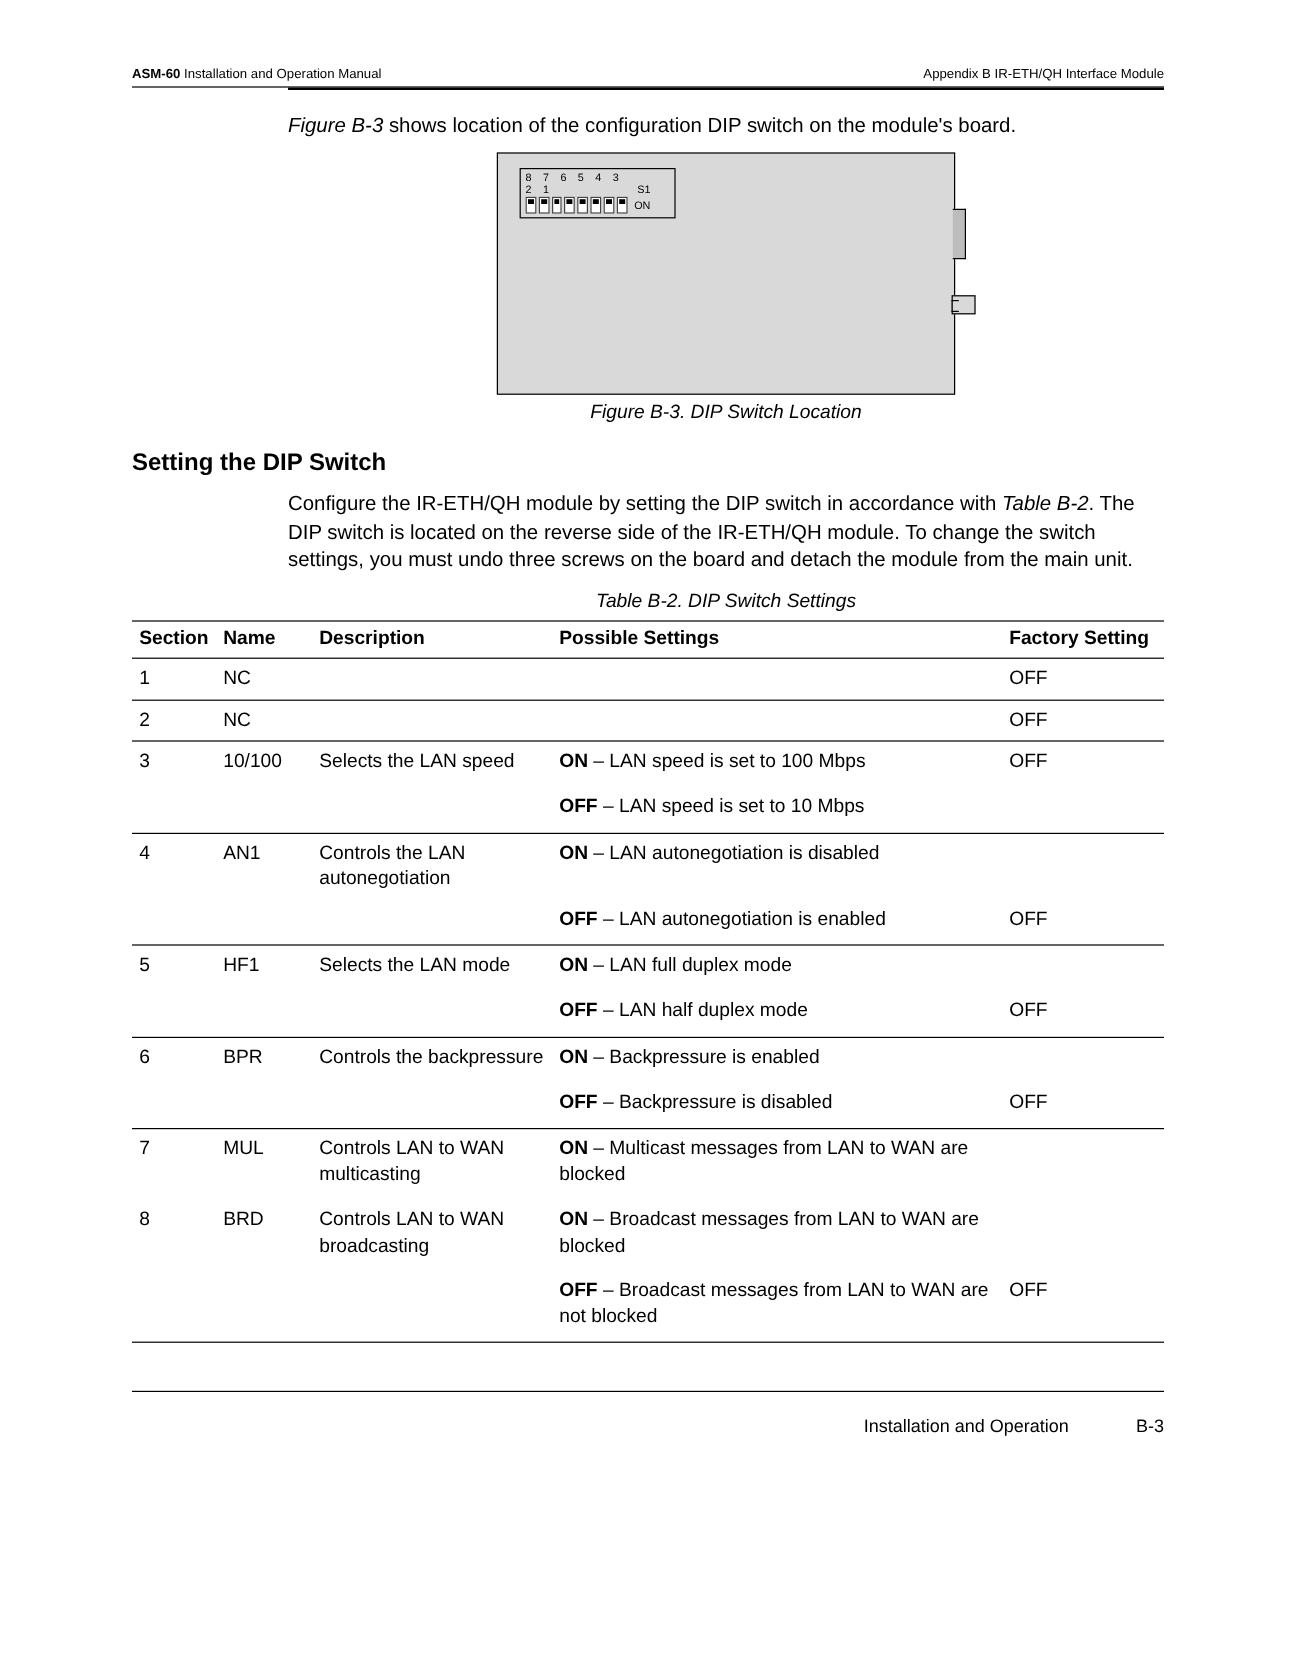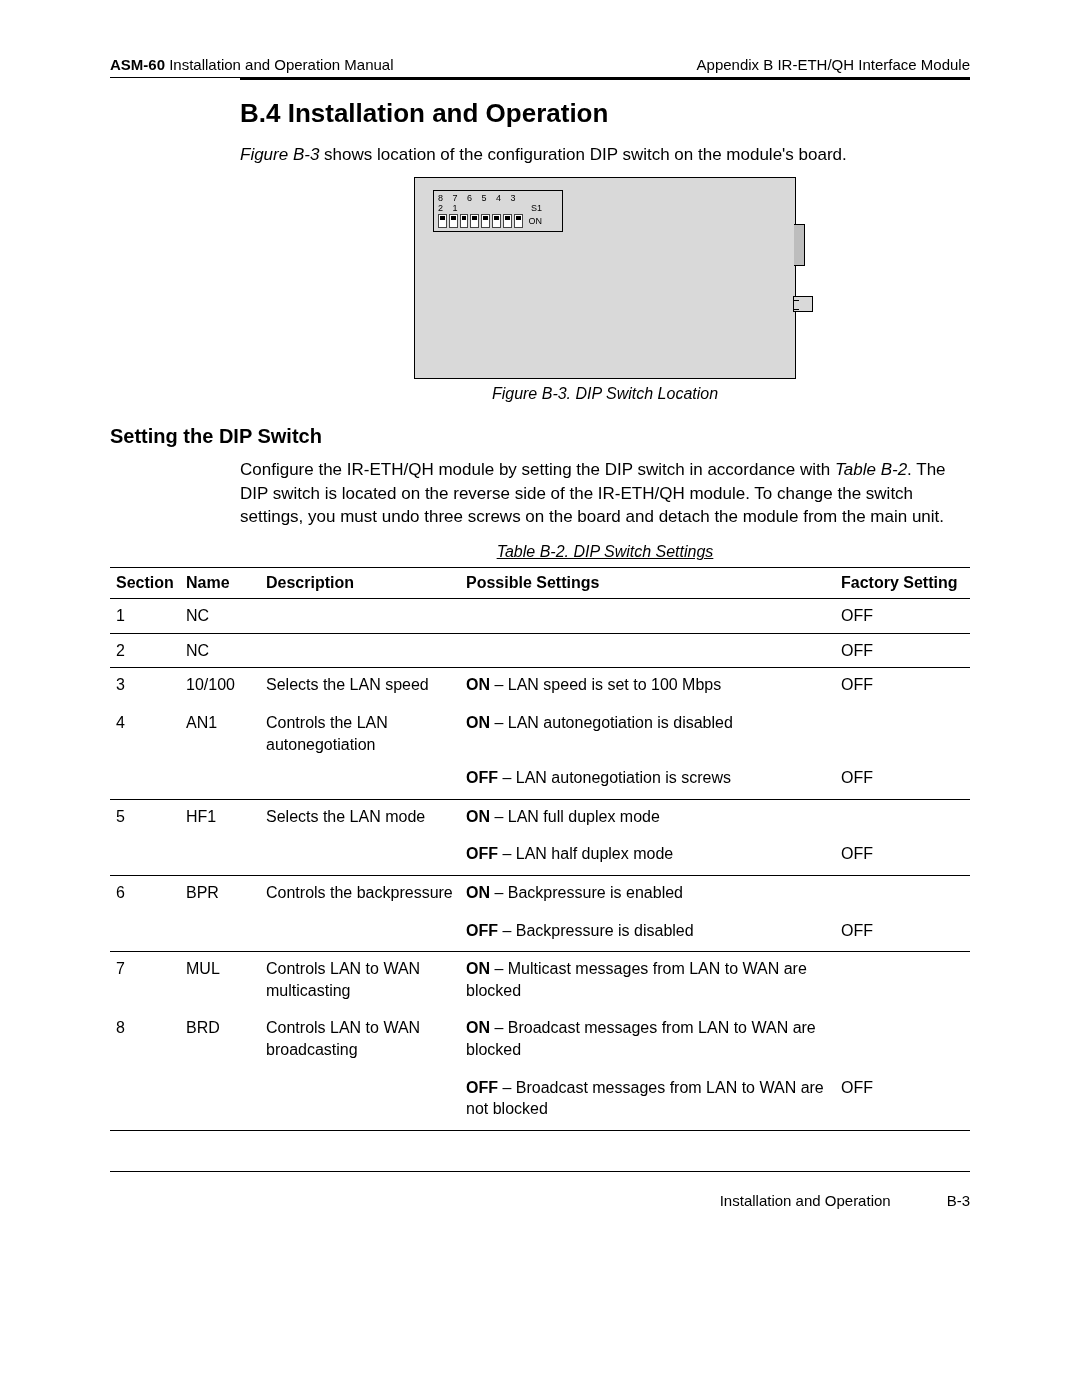--- a/index.html
+++ b/index.html
@@ -13,21 +13,21 @@
     width: 1080px;
     min-height: 1397px;
     margin: 0 auto;
     padding: 56px 110px 40px 110px;
     box-sizing: border-box;
     position: relative;
   }
   .hdr {
     display: flex;
     justify-content: space-between;
-    font-size: 15px;
+    font-size: 11px;
     padding-bottom: 4px;
   }
   .hdr-left b { font-weight: 700; }
   .rule-thick {
     border-bottom: 2.5px solid #000;
     margin-top: 0;
     margin-left: 130px;
     margin-bottom: 18px;
   }
   .content-col { margin-left: 130px; }
@@ -110,21 +110,21 @@
     background:#d9d9d9;
     border:1px solid #000;
     border-right:none;
   }
   .fig-cap, .tab-cap {
     text-align: center;
     font-style: italic;
     font-size: 16px;
     margin: 6px 0 22px 0;
   }
-  .tab-cap { margin: 6px 0 6px 0; text-decoration: underline; }
+  .tab-cap { margin: 6px 0 6px 0; }
   h3.sub {
     font-size: 20px;
     font-weight: 700;
     margin: 0 0 10px 0;
   }
   .body-p {
     font-size: 17px;
     line-height: 1.4;
     margin: 0 0 14px 0;
   }
@@ -172,21 +172,20 @@
     <span class="hdr-left">
       <b>ASM-60</b><span> Installation and Operation Manual</span>
     </span>
     <span>Appendix B  IR-ETH/QH Interface Module</span>
   </div>
   <div style="border-bottom:1px solid #000;"></div>
 
   <div class="rule-thick"></div>
 
   <div class="content-col">
-    <h2 class="section-title">B.4  Installation and Operation</h2>
 
     <p class="intro">
       <i>Figure B-3</i><span> shows location of the configuration DIP switch on the module's board.</span>
     </p>
 
     <div class="fig-wrap">
       <div class="board">
         <div class="dip-box">
           <div class="dip-top">
             <span class="dip-nums">8 7 6 5 4 3 2 1</span>
@@ -256,36 +255,45 @@
 
       <tr class="noline">
         <td>3</td>
         <td>10/100</td>
         <td>Selects the LAN speed</td>
         <td>
             <span class="sub-setting"><b>ON</b><span> – LAN speed is set to 100 Mbps</span></span>
           </td>
         <td>OFF</td>
       </tr>
+      <tr>
+        <td></td>
+          <td></td>
+          <td></td>
+        <td>
+            <span class="sub-setting"><b>OFF</b><span> – LAN speed is set to 10 Mbps</span></span>
+          </td>
+        <td></td>
+      </tr>
 
       <tr class="noline">
         <td>4</td>
         <td>AN1</td>
         <td>Controls the LAN autonegotiation</td>
         <td>
             <span class="sub-setting"><b>ON</b><span> – LAN autonegotiation is disabled</span></span>
           </td>
         <td></td>
       </tr>
       <tr>
         <td></td>
           <td></td>
           <td></td>
         <td>
-            <span class="sub-setting"><b>OFF</b><span> – LAN autonegotiation is screws</span></span>
+            <span class="sub-setting"><b>OFF</b><span> – LAN autonegotiation is enabled</span></span>
           </td>
         <td>OFF</td>
       </tr>
 
       <tr class="noline">
         <td>5</td>
         <td>HF1</td>
         <td>Selects the LAN mode</td>
         <td>
             <span class="sub-setting"><b>ON</b><span> – LAN full duplex mode</span></span>

